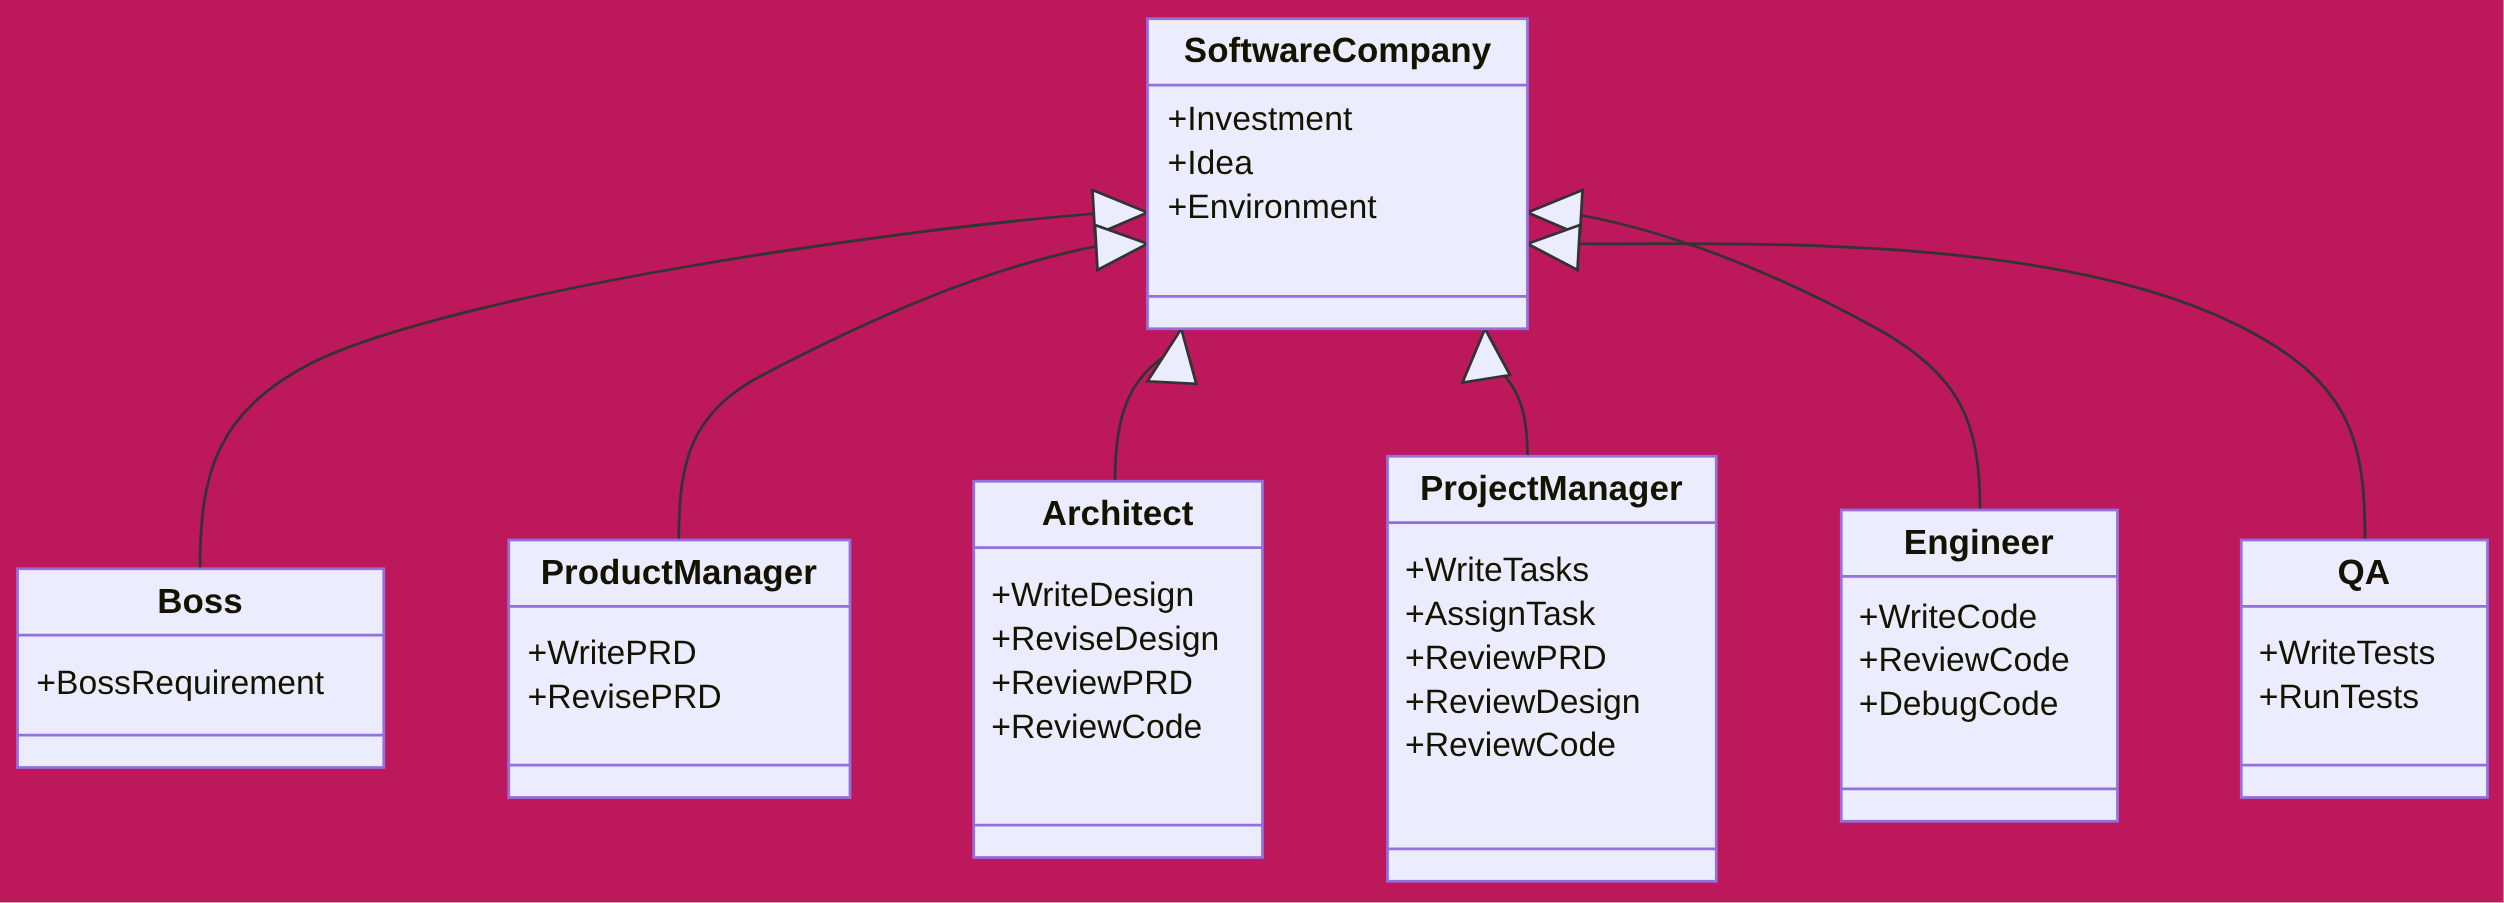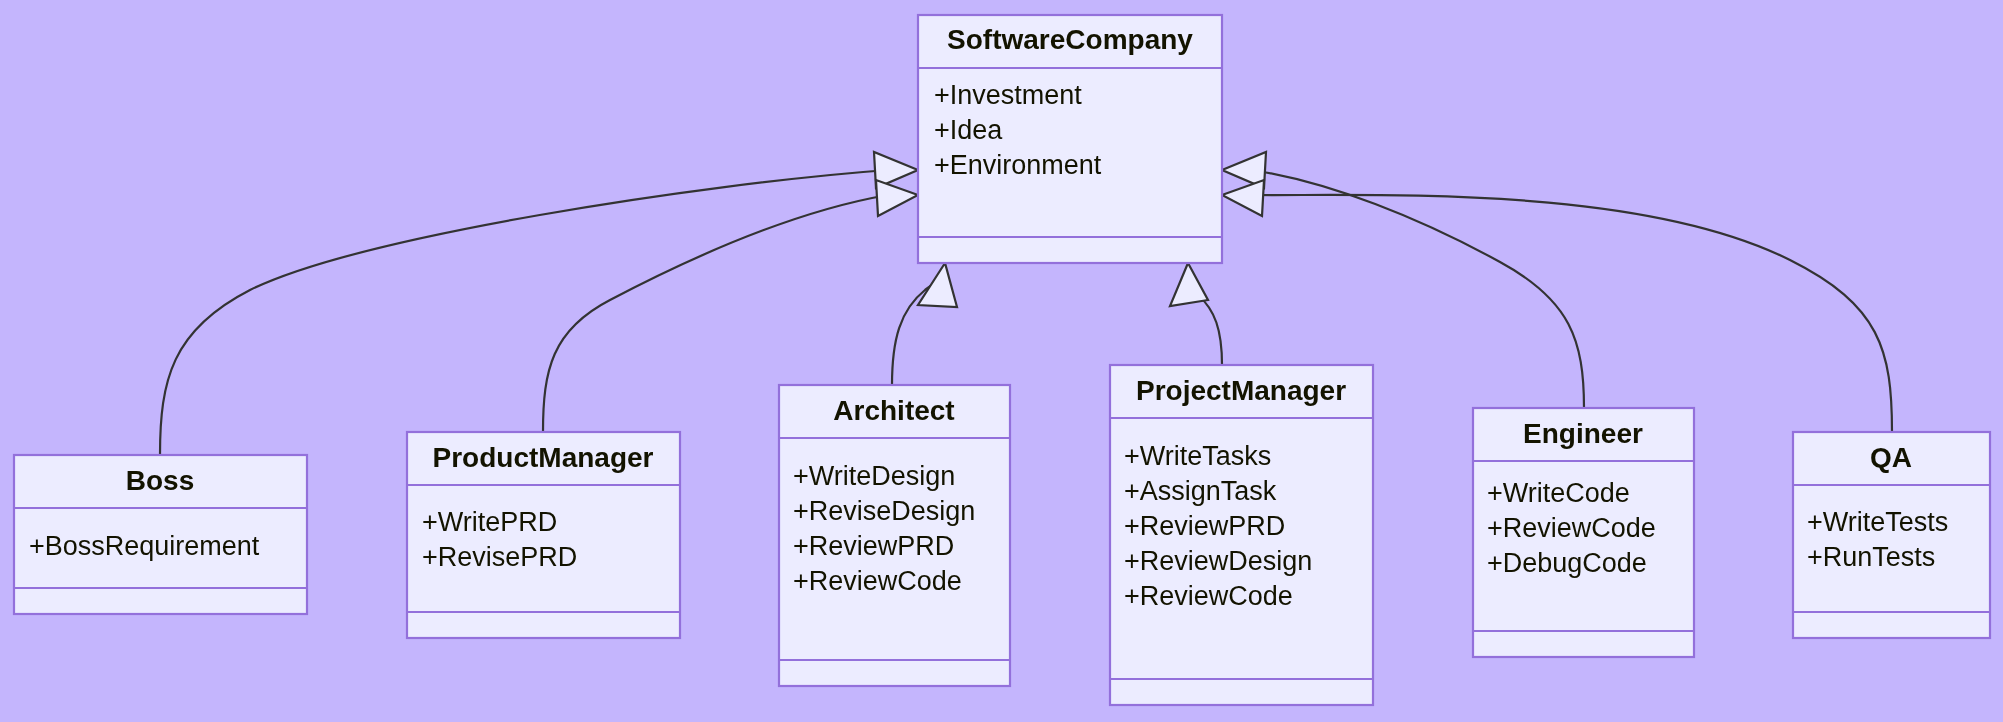--- a/index.html
+++ b/index.html
@@ -11,21 +11,21 @@
   body {
     width: 2003px;
     height: 722px;
     overflow: hidden;
     font-family: "Liberation Sans", sans-serif;
   }
   #diagram-root {
     position: relative;
     width: 2003px;
     height: 722px;
-    background: #c4b5fd;
+    background: #be185d;
   }
   svg#uml-svg {
     display: block;
     width: 2003px;
     height: 722px;
   }
   .class-box-rect {
     fill: #ECECFF;
     stroke: #9370DB;
     stroke-width: 2.2;

